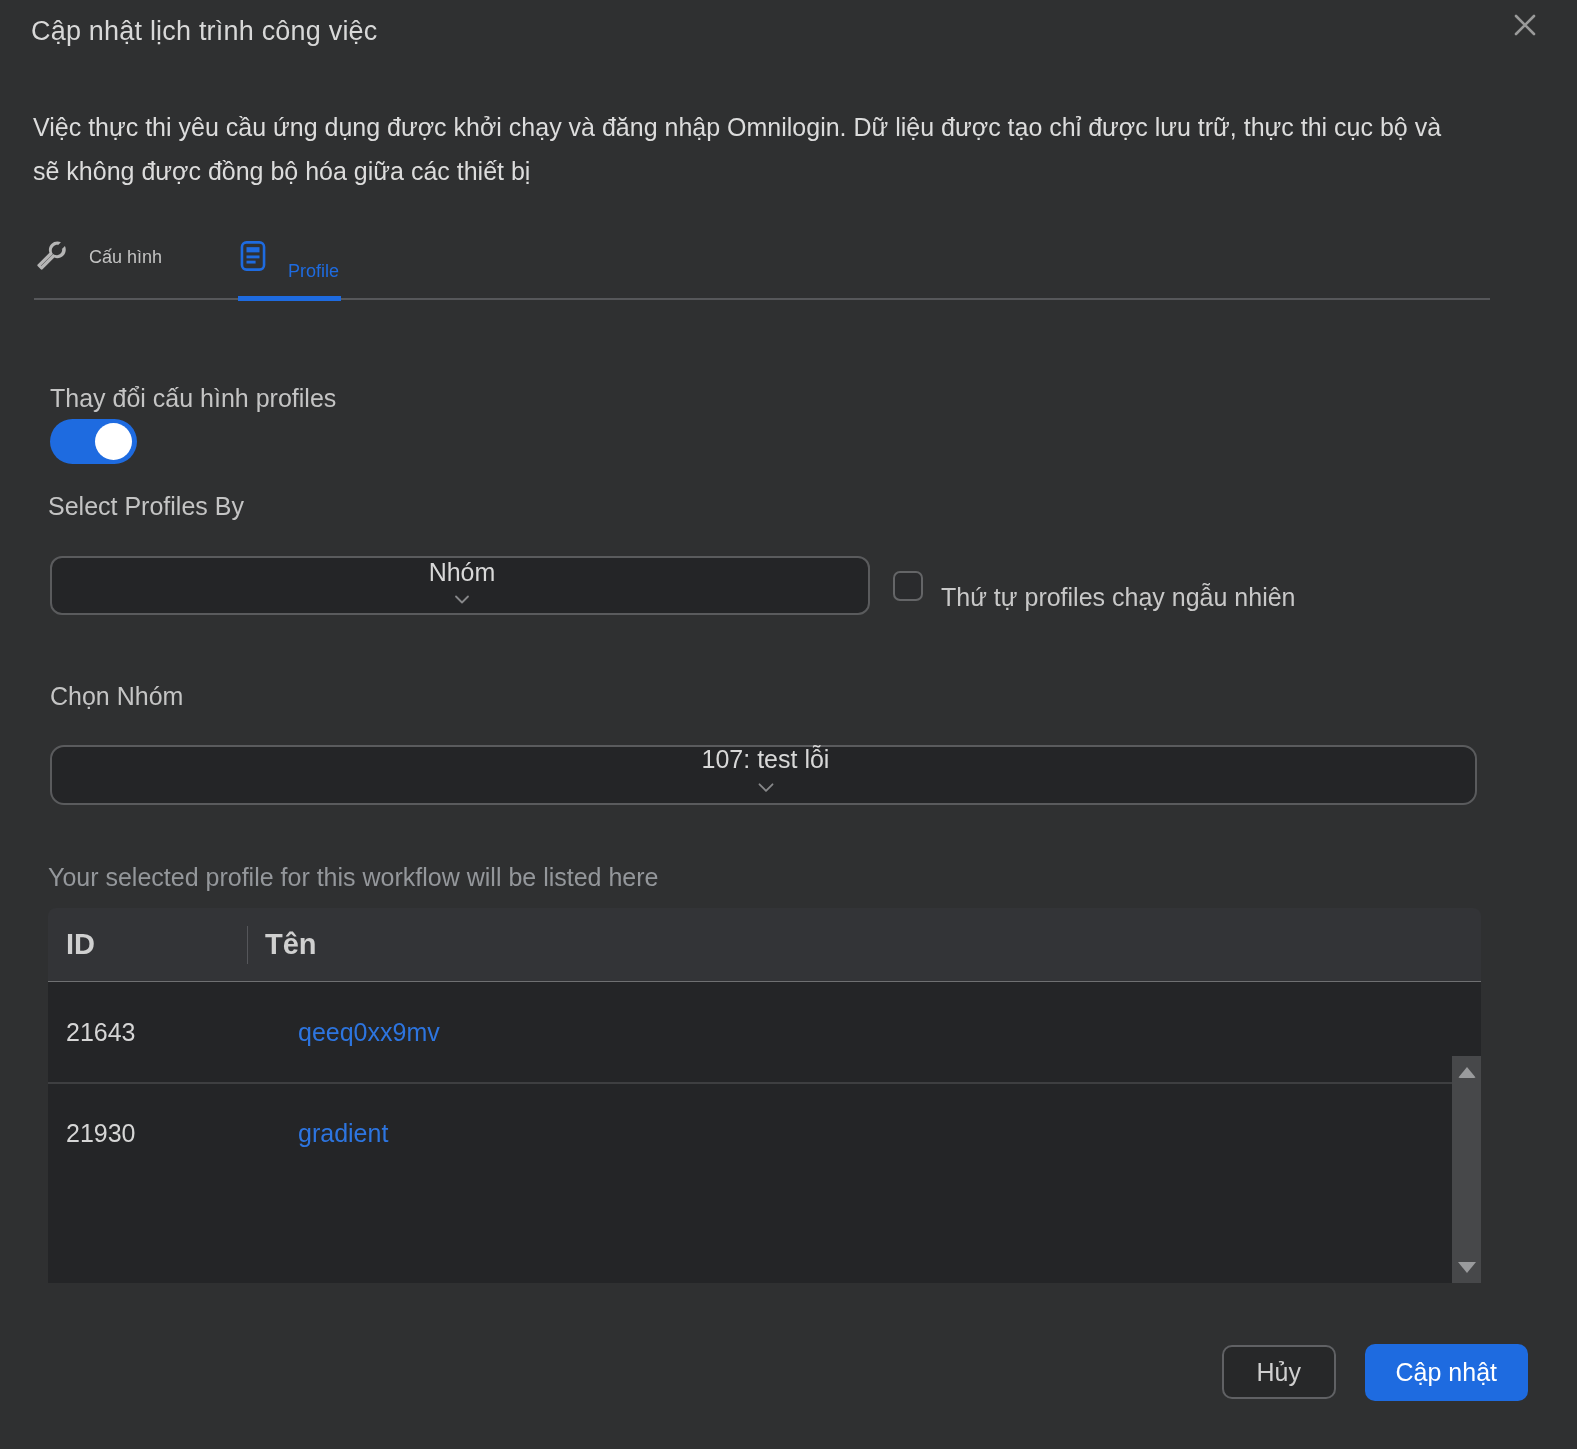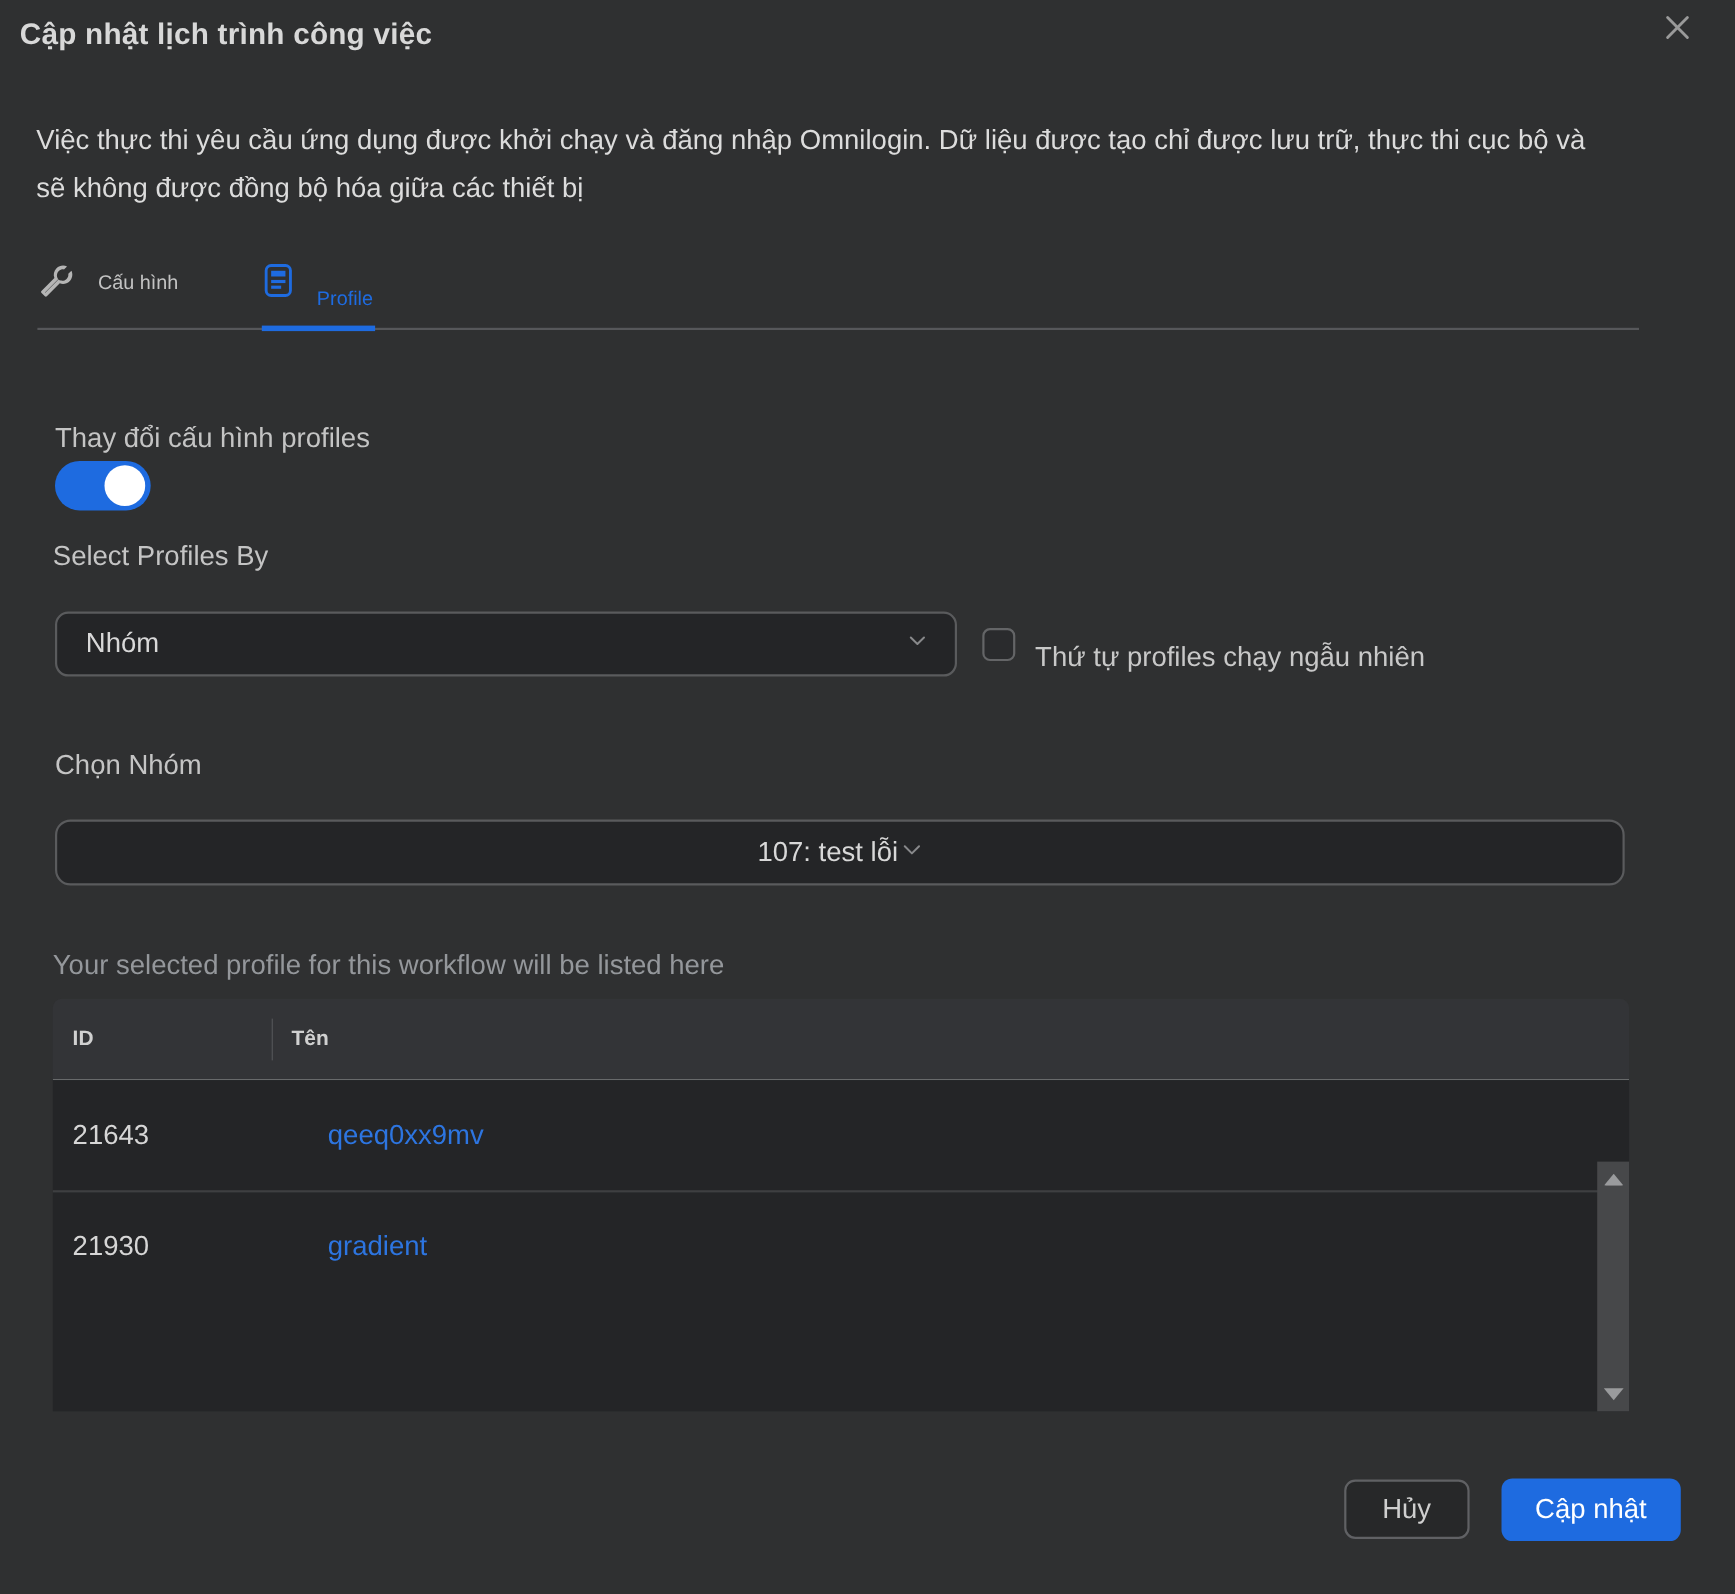--- a/index.html
+++ b/index.html
@@ -8,22 +8,22 @@
     background:#2f3031;
     font-family:"Liberation Sans","DejaVu Sans",sans-serif;
     color:#d6d6d6;
     overflow:hidden;
     position:relative;
   }
   .abs { position:absolute; }
 
   
   .dialog-title {
-    left:18px; top:16px;
-    font-size:27px; font-weight:700; color:#d8d8d8;
+    left:31px; top:16px;
+    font-size:27px; font-weight:400; color:#d8d8d8;
     letter-spacing:0.2px;
   }
   .close-btn {
     right:34px; top:8px; width:36px; height:36px;
     display:flex; align-items:center; justify-content:center;
     cursor:pointer; background:none; border:none;
   }
 
   .dialog-description {
     left:33px; top:105px; width:1425px;
@@ -62,20 +62,21 @@
 
   
   .dropdown {
     background:#242527;
     border:2px solid #5a5b5d;
     border-radius:12px;
     display:flex; align-items:center; justify-content:space-between;
     padding:0 22px 0 26px;
     font-size:25px; color:#d8d8d8;
     cursor:pointer;
+    flex-direction:column;
   }
   .dd1 { left:50px; top:556px; width:820px; height:59px; }
   .dd2 { left:50px; top:745px; width:1427px; height:60px; border-radius:14px;justify-content:center; }
 
   
   .checkbox-group {
     left:893px; top:556px; height:59px;
     display:flex; align-items:center; gap:18px; cursor:pointer;
   }
   .checkbox-box {
@@ -89,21 +90,21 @@
   
   .profiles-table {
     left:48px; top:908px; width:1433px; height:375px;
   }
   .t-header {
     display:flex; height:74px; align-items:center;
     background:#333437;
     border-radius:8px 8px 0 0;
     border-bottom:1px solid #6f7072;
     position:relative;
-    font-weight:700; color:#d0d0d0; font-size:19px;
+    font-weight:700; color:#d0d0d0; font-size:29px;
   }
   .th-id { width:199px; padding-left:18px; }
   .th-name { flex:1; padding-left:18px; }
   .col-sep {
     position:absolute; left:199px; top:18px; width:1px; height:38px;
     background:#55565a;
   }
   .t-body { position:relative; height:301px; background:#242527; }
   .t-row {
     display:flex; align-items:center; height:100px; cursor:pointer;

